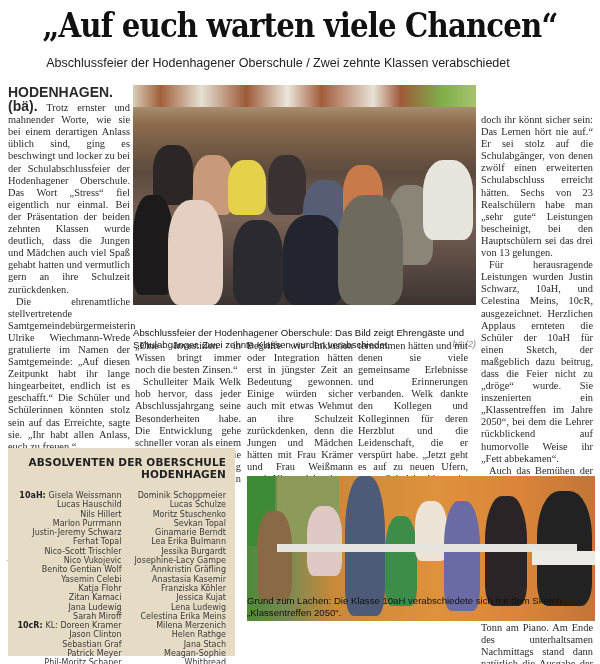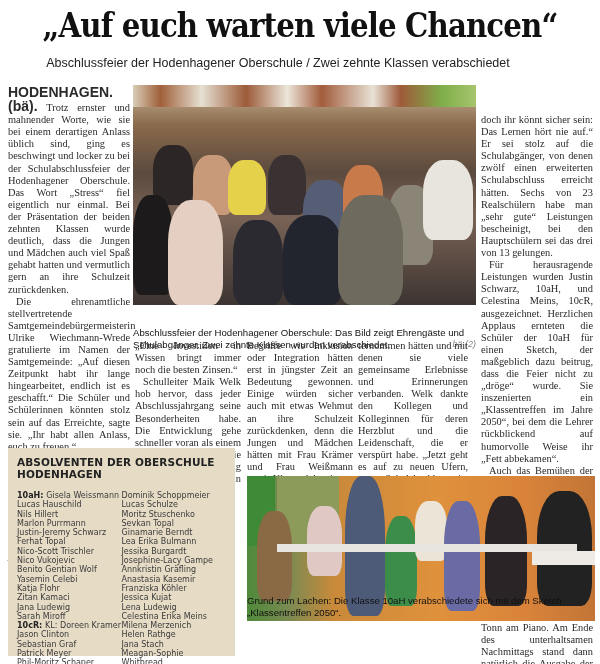--- a/index.html
+++ b/index.html
@@ -11,21 +11,21 @@
   .col { position: absolute; font-family: "Liberation Serif", serif; font-size: 10.4px; line-height: 12.1px; text-align: justify; color: #2a2a2a; }
   .col p { text-indent: 0; }
   .col p.ind { text-indent: 8px; }
   .dateline { font-family: "Liberation Sans", sans-serif; font-weight: bold; font-size: 14px; }
   .photo1 { position: absolute; left: 133px; top: 85px; width: 343px; height: 220px; overflow: hidden;
     background: linear-gradient(180deg,#c9b79a 0%,#8b6a4c 18%,#5b4a3e 40%,#7a6356 60%,#3c3431 100%); }
   .photo2 { position: absolute; left: 247px; top: 476px; width: 348px; height: 145px; overflow: hidden;
     background: linear-gradient(90deg,#4f8a3a 0%,#7a8a52 12%,#c98a3a 25%,#e0913c 55%,#d9833a 80%,#c27536 100%); }
   .caption { position: absolute; font-family: "Liberation Sans", sans-serif; font-size: 9.6px; line-height: 11.5px; color: #111; }
   .credit { font-family: Liberation Sans, sans-serif; font-style: italic; color: #888; font-size: 9px; float: right; }
-  .box { position: absolute; left: 8px; top: 448px; width: 227px; height: 208px; background: #e6dcc6; padding: 8px 9px; font-family: "DejaVu Sans", sans-serif; }
+  .box { position: absolute; left: 8px; top: 448px; width: 227px; height: 208px; background: #e6dcc6; padding: 8px 9px; font-family: "DejaVu Sans", sans-serif; text-align: right; }
   .box-title { font-weight: bold; font-size: 10.5px; color: #222; letter-spacing: 0.1px; margin-bottom: 11px; }
   .names { display: flex; font-size: 8px; line-height: 9.3px; color: #3a3a3a; }
   .names .c { width: 110px; }
   .names b { color: #222; }
   .fig { position: absolute; border-radius: 40% 40% 20% 20%; }
 </style>
 </head>
 <body>
 
 <div class="headline">„Auf euch warten viele Chancen“</div>

